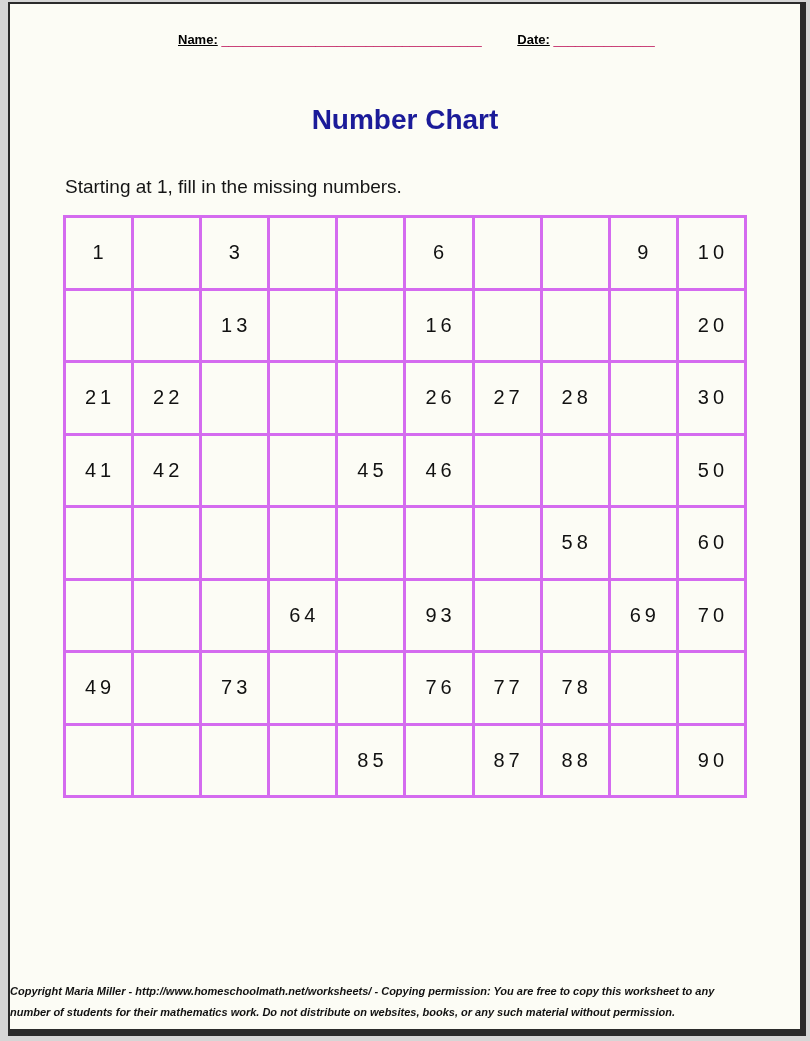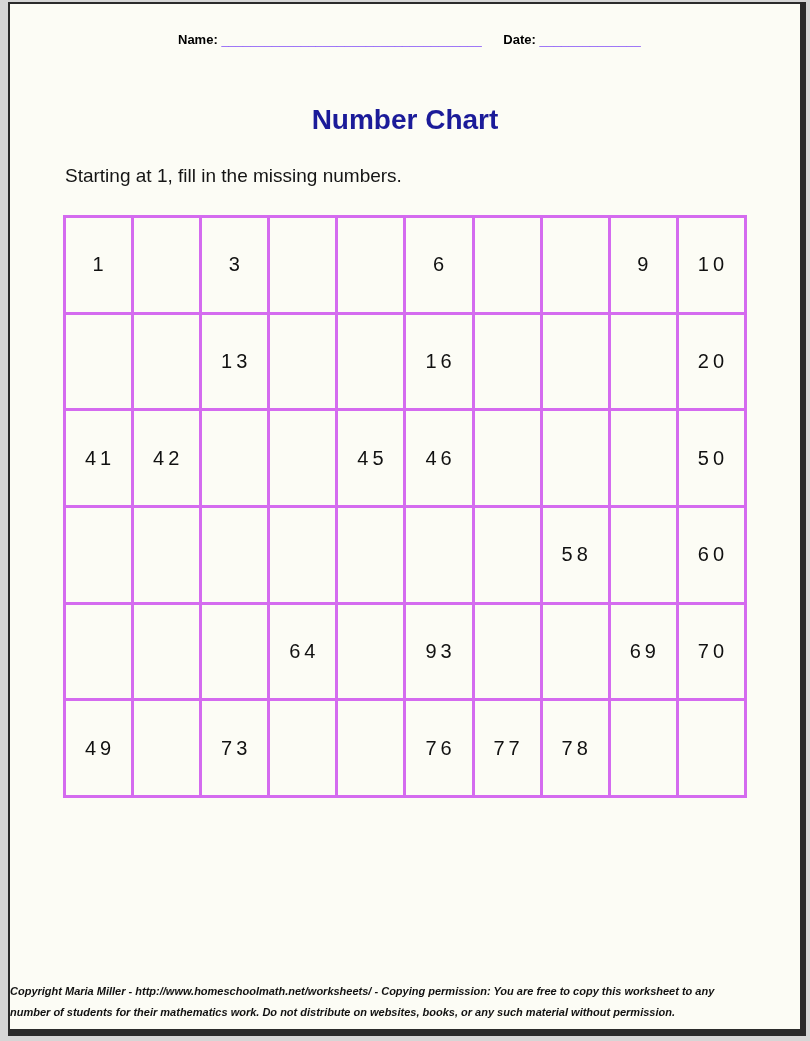--- a/index.html
+++ b/index.html
@@ -15,31 +15,31 @@
     width:790px; height:1025px;
     background:#fcfcf5;
     border:2px solid #2b2b2b;
     border-right-width:6px;
     border-bottom-width:7px;
   }
   .header-line {
     position:absolute; left:168px; top:28px;
     font-size:13px; color:#000; white-space:nowrap;
   }
-  .hdr-label { font-weight:bold; }
-  .hdr-fill { color:#8b5cf6; letter-spacing:0px; }
-  .date-label { margin-left:18px; }
+  .hdr-label { font-weight:bold;text-decoration:underline; }
+  .hdr-fill { color:#be185d; letter-spacing:0px; }
+  .date-label { margin-left:32px; }
   .title {
     position:absolute; top:100px; left:0; width:100%;
     text-align:center;
     font-size:28px; font-weight:bold;
     color:#1b1b99;
   }
   .instruction {
-    position:absolute; top:161px; left:55px;
+    position:absolute; top:172px; left:55px;
     font-size:19px; color:#151515;text-align:center;
   }
   table.number-grid {
     position:absolute; left:53px; top:211px;
     width:684px; height:583px;
     border-collapse:collapse;
     table-layout:fixed;
   }
   table.number-grid td {
     border:3px solid #d46bef;
@@ -93,20 +93,32 @@
           <td>13</td>
           <td></td>
           <td></td>
           <td>16</td>
           <td></td>
           <td></td>
           <td></td>
           <td>20</td>
         </tr>
         <tr>
+          <td>21</td>
+          <td>22</td>
+          <td></td>
+          <td></td>
+          <td></td>
+          <td>26</td>
+          <td>27</td>
+          <td>28</td>
+          <td></td>
+          <td>30</td>
+        </tr>
+        <tr>
           <td>41</td>
           <td>42</td>
           <td></td>
           <td></td>
           <td>45</td>
           <td>46</td>
           <td></td>
           <td></td>
           <td></td>
           <td>50</td>
@@ -140,20 +152,32 @@
           <td></td>
           <td>73</td>
           <td></td>
           <td></td>
           <td>76</td>
           <td>77</td>
           <td>78</td>
           <td></td>
           <td></td>
         </tr>
+        <tr>
+          <td></td>
+          <td></td>
+          <td></td>
+          <td></td>
+          <td>85</td>
+          <td></td>
+          <td>87</td>
+          <td>88</td>
+          <td></td>
+          <td>90</td>
+        </tr>
       </tbody>
   </table>
 
   <div class="footer">
     <div>Copyright Maria Miller - http://www.homeschoolmath.net/worksheets/ - Copying permission: You are free to copy this worksheet to any</div>
     <div>number of students for their mathematics work. Do not distribute on websites, books, or any such material without permission.</div>
   </div>
 
 </div>
 

